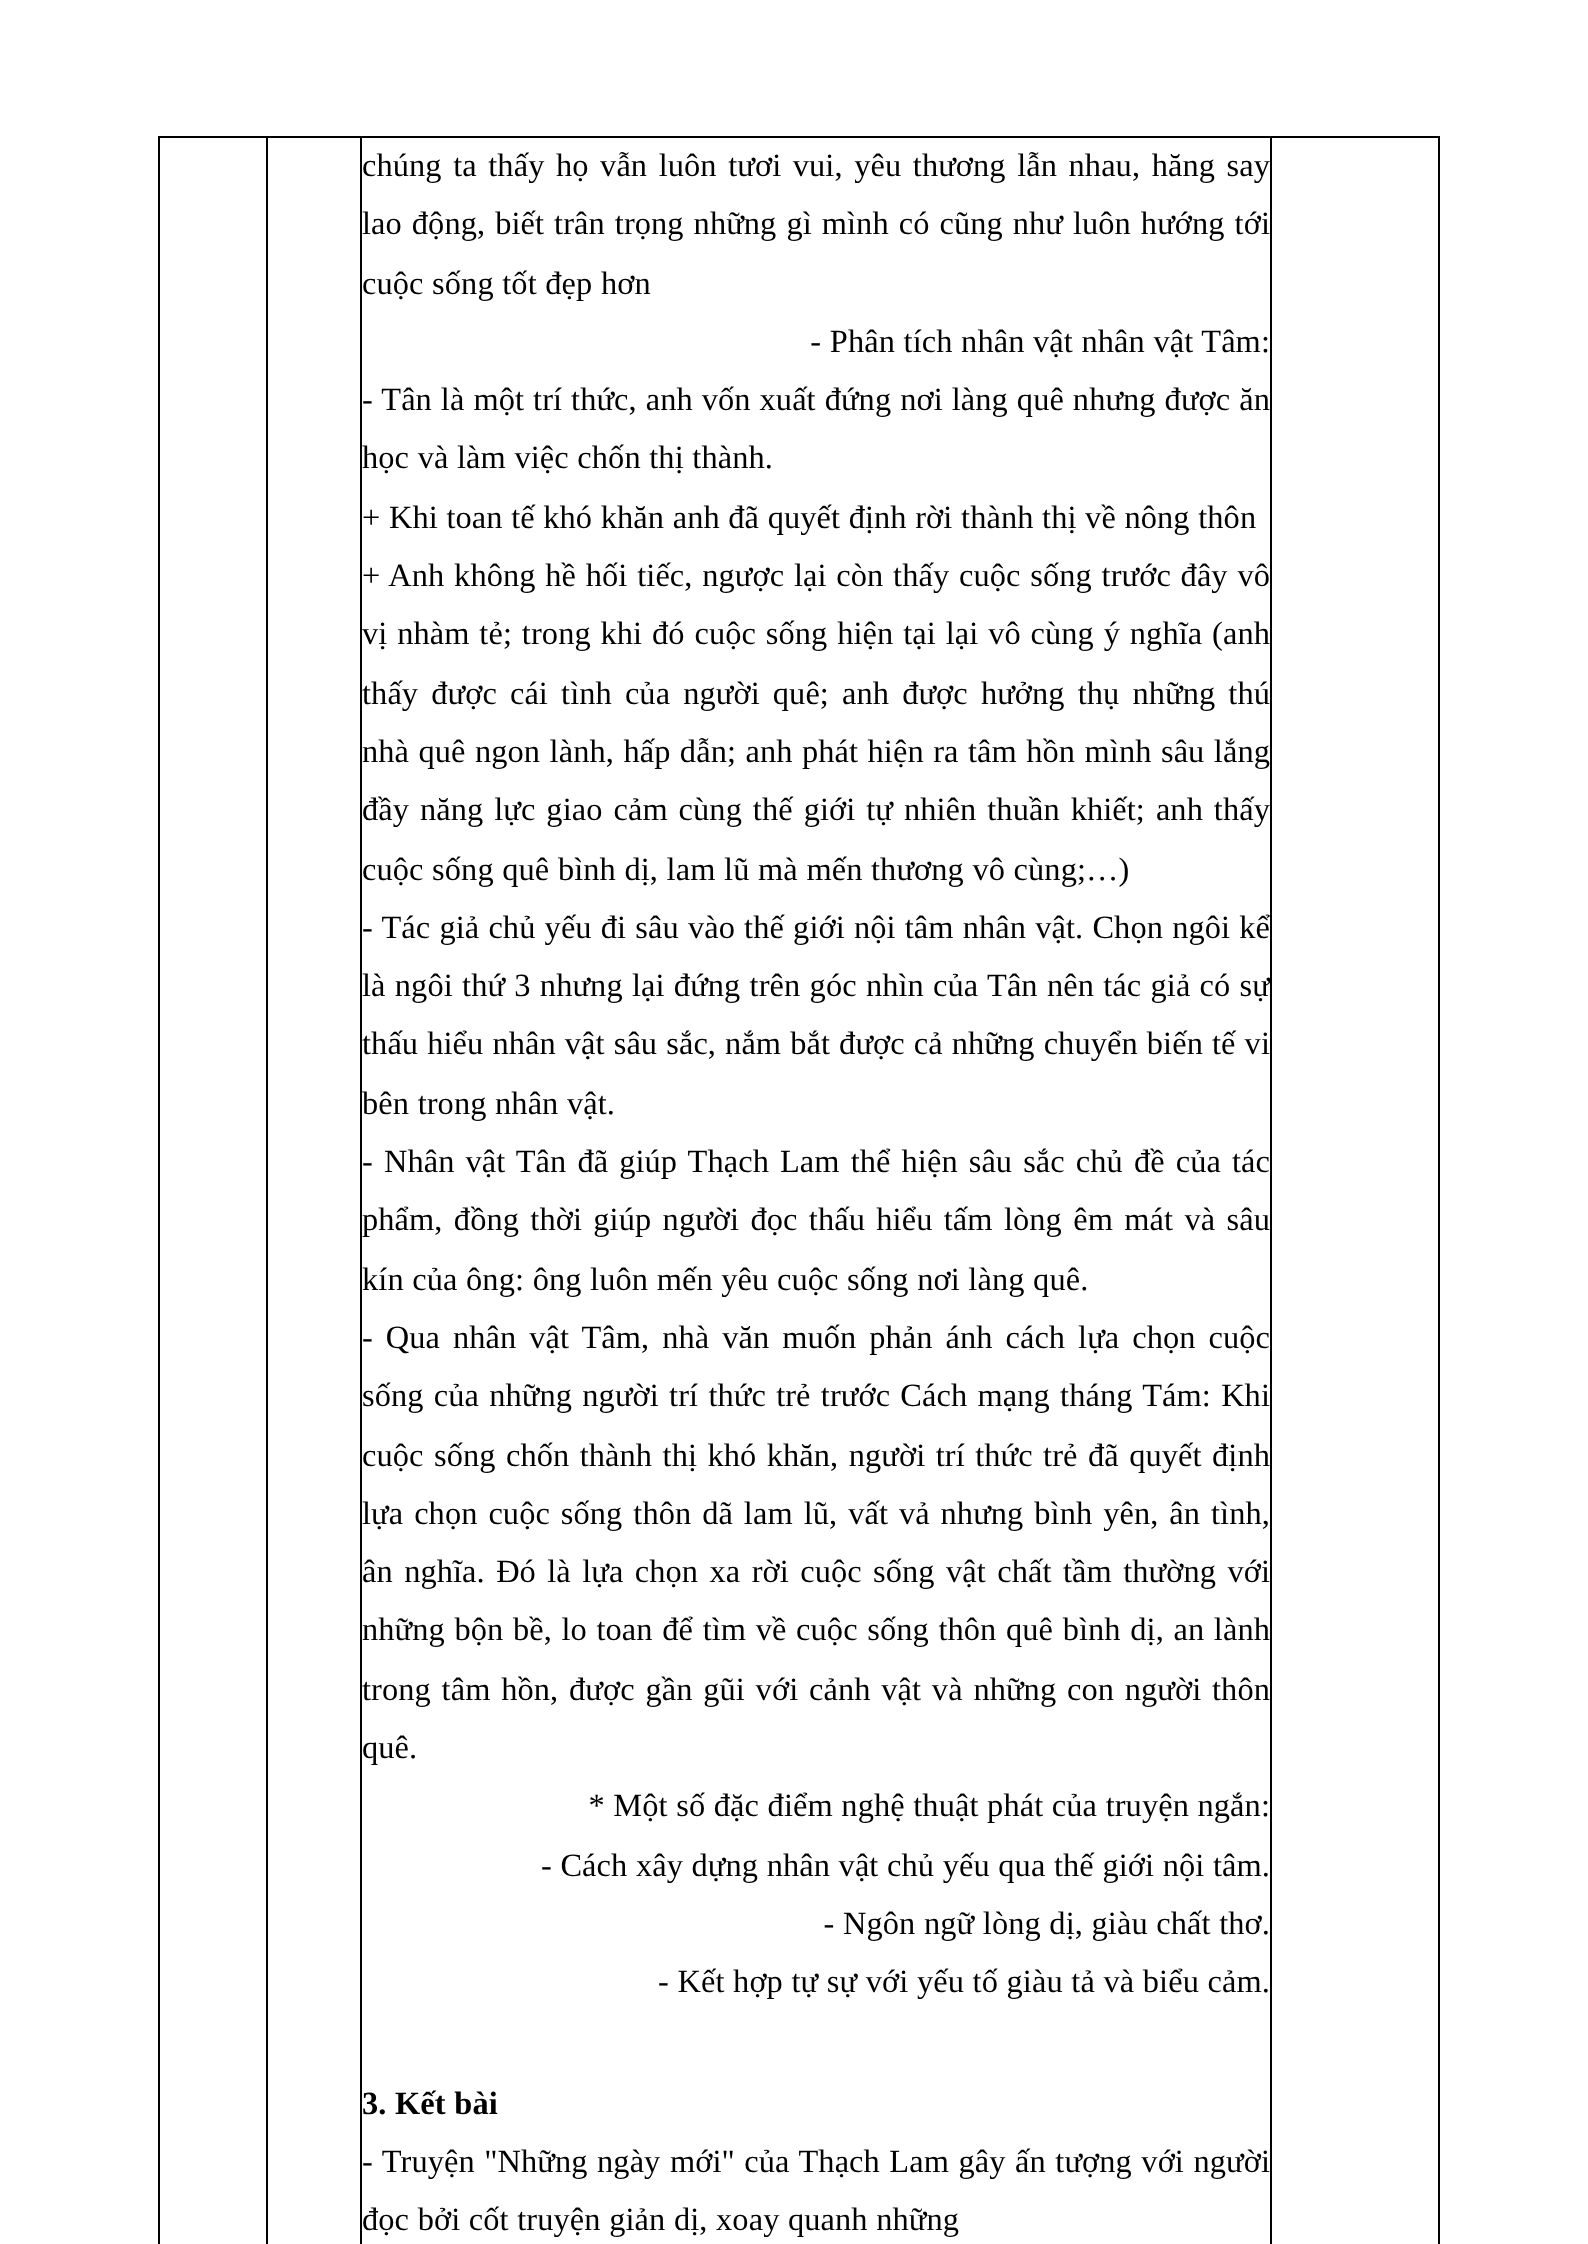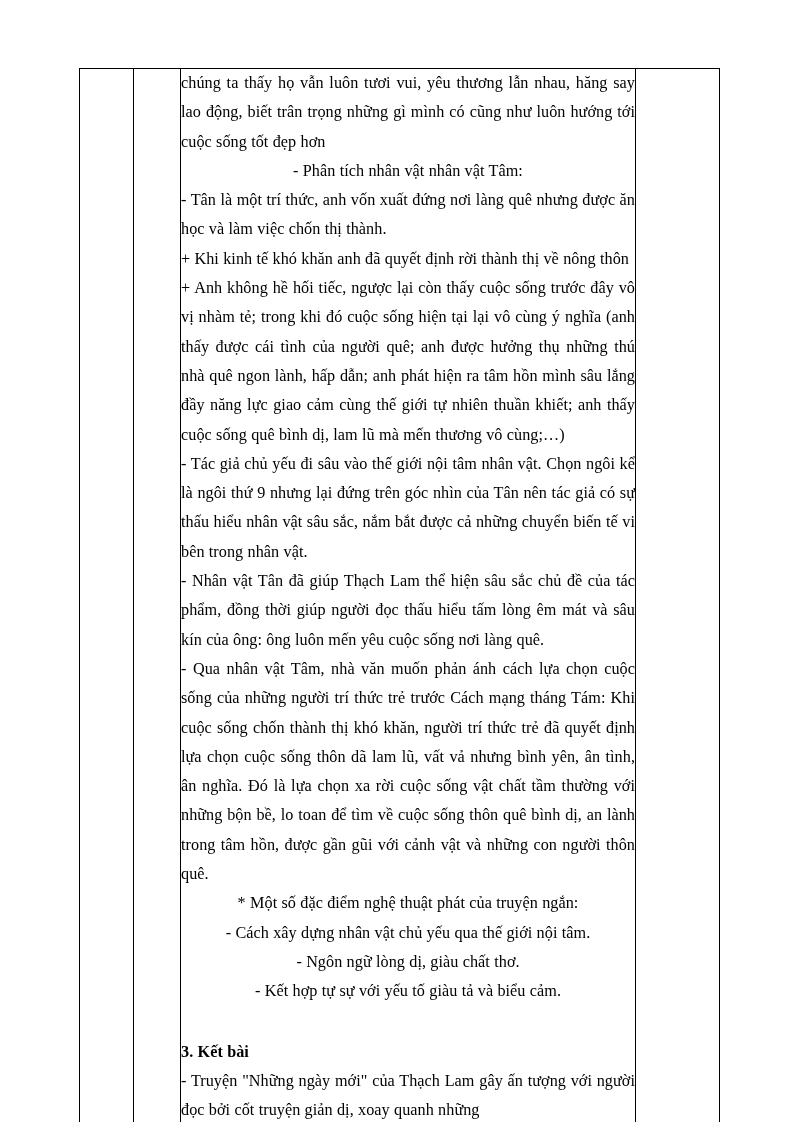--- a/index.html
+++ b/index.html
@@ -62,41 +62,41 @@
     hyphens: none;
   }
 
   .para.bold {
     font-weight: bold;
     margin-top: 31px;
   }
 
   
   .para.nojustify {
-    text-align: center;
+    text-align: right;
   }
 </style>
 </head>
 <body>
 
 <div class="page">
 
   <table class="doc-table">
     <tbody>
       <tr>
         <td class="col-a cell-empty"></td>
         <td class="col-b cell-empty"></td>
         <td class="col-c content-cell">
           <div>
             <p class="para">chúng ta thấy họ vẫn luôn tươi vui, yêu thương lẫn nhau, hăng say lao động, biết trân trọng những gì mình có cũng như luôn hướng tới cuộc sống tốt đẹp hơn</p>
             <p class="para nojustify">- Phân tích nhân vật nhân vật Tâm:</p>
             <p class="para">- Tân là một trí thức, anh vốn xuất đứng nơi làng quê nhưng được ăn học và làm việc chốn thị thành.</p>
-            <p class="para">+ Khi kinh tế khó khăn anh đã quyết định rời thành thị về nông thôn</p>
+            <p class="para">+ Khi toan tế khó khăn anh đã quyết định rời thành thị về nông thôn</p>
             <p class="para">+ Anh không hề hối tiếc, ngược lại còn thấy cuộc sống trước đây vô vị nhàm tẻ; trong khi đó cuộc sống hiện tại lại vô cùng ý nghĩa (anh thấy được cái tình của người quê; anh được hưởng thụ những thú nhà quê ngon lành, hấp dẫn; anh phát hiện ra tâm hồn mình sâu lắng đầy năng lực giao cảm cùng thế giới tự nhiên thuần khiết; anh thấy cuộc sống quê bình dị, lam lũ mà mến thương vô cùng;…)</p>
-            <p class="para">- Tác giả chủ yếu đi sâu vào thế giới nội tâm nhân vật. Chọn ngôi kể là ngôi thứ 9 nhưng lại đứng trên góc nhìn của Tân nên tác giả có sự thấu hiểu nhân vật sâu sắc, nắm bắt được cả những chuyển biến tế vi bên trong nhân vật.</p>
+            <p class="para">- Tác giả chủ yếu đi sâu vào thế giới nội tâm nhân vật. Chọn ngôi kể là ngôi thứ 3 nhưng lại đứng trên góc nhìn của Tân nên tác giả có sự thấu hiểu nhân vật sâu sắc, nắm bắt được cả những chuyển biến tế vi bên trong nhân vật.</p>
             <p class="para">- Nhân vật Tân đã giúp Thạch Lam thể hiện sâu sắc chủ đề của tác phẩm, đồng thời giúp người đọc thấu hiểu tấm lòng êm mát và sâu kín của ông: ông luôn mến yêu cuộc sống nơi làng quê.</p>
             <p class="para">- Qua nhân vật Tâm, nhà văn muốn phản ánh cách lựa chọn cuộc sống của những người trí thức trẻ trước Cách mạng tháng Tám: Khi cuộc sống chốn thành thị khó khăn, người trí thức trẻ đã quyết định lựa chọn cuộc sống thôn dã lam lũ, vất vả nhưng bình yên, ân tình, ân nghĩa. Đó là lựa chọn xa rời cuộc sống vật chất tầm thường với những bộn bề, lo toan để tìm về cuộc sống thôn quê bình dị, an lành trong tâm hồn, được gần gũi với cảnh vật và những con người thôn quê.</p>
             <p class="para nojustify">* Một số đặc điểm nghệ thuật phát của truyện ngắn:</p>
             <p class="para nojustify">- Cách xây dựng nhân vật chủ yếu qua thế giới nội tâm.</p>
             <p class="para nojustify">- Ngôn ngữ lòng dị, giàu chất thơ.</p>
             <p class="para nojustify">- Kết hợp tự sự với yếu tố giàu tả và biểu cảm.</p>
             <p class="para bold">3. Kết bài</p>
             <p class="para">- Truyện "Những ngày mới" của Thạch Lam gây ấn tượng với người đọc bởi cốt truyện giản dị, xoay quanh những</p>
           </div>
         </td>

